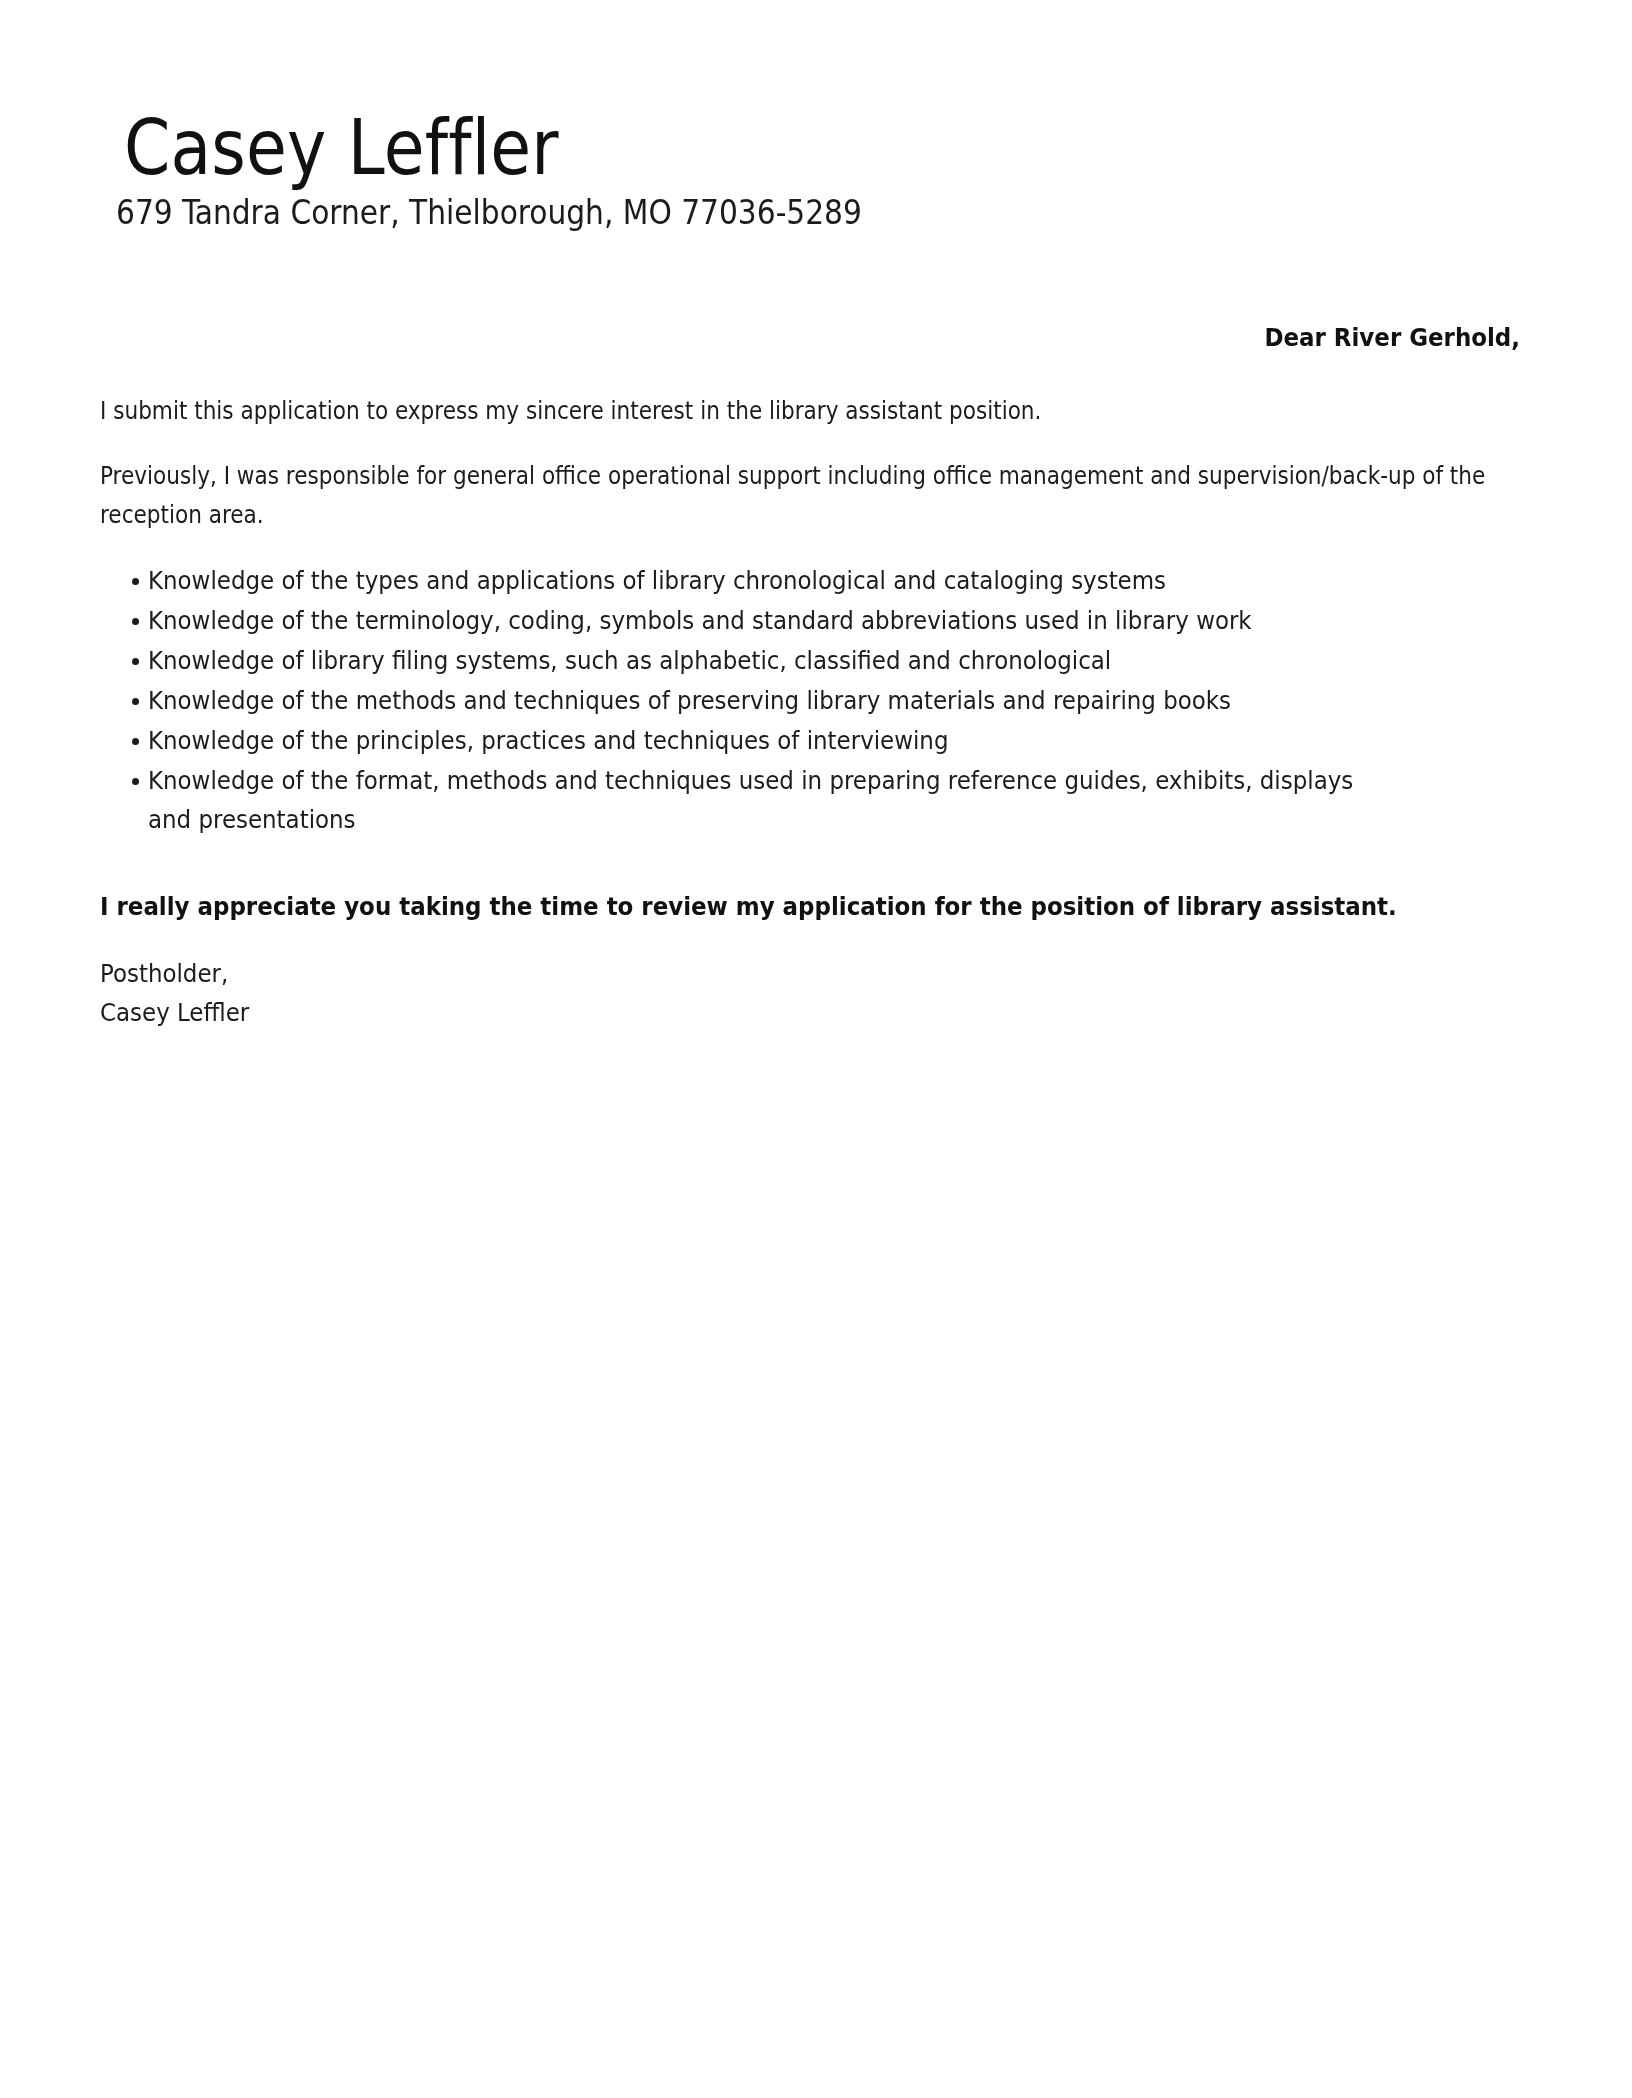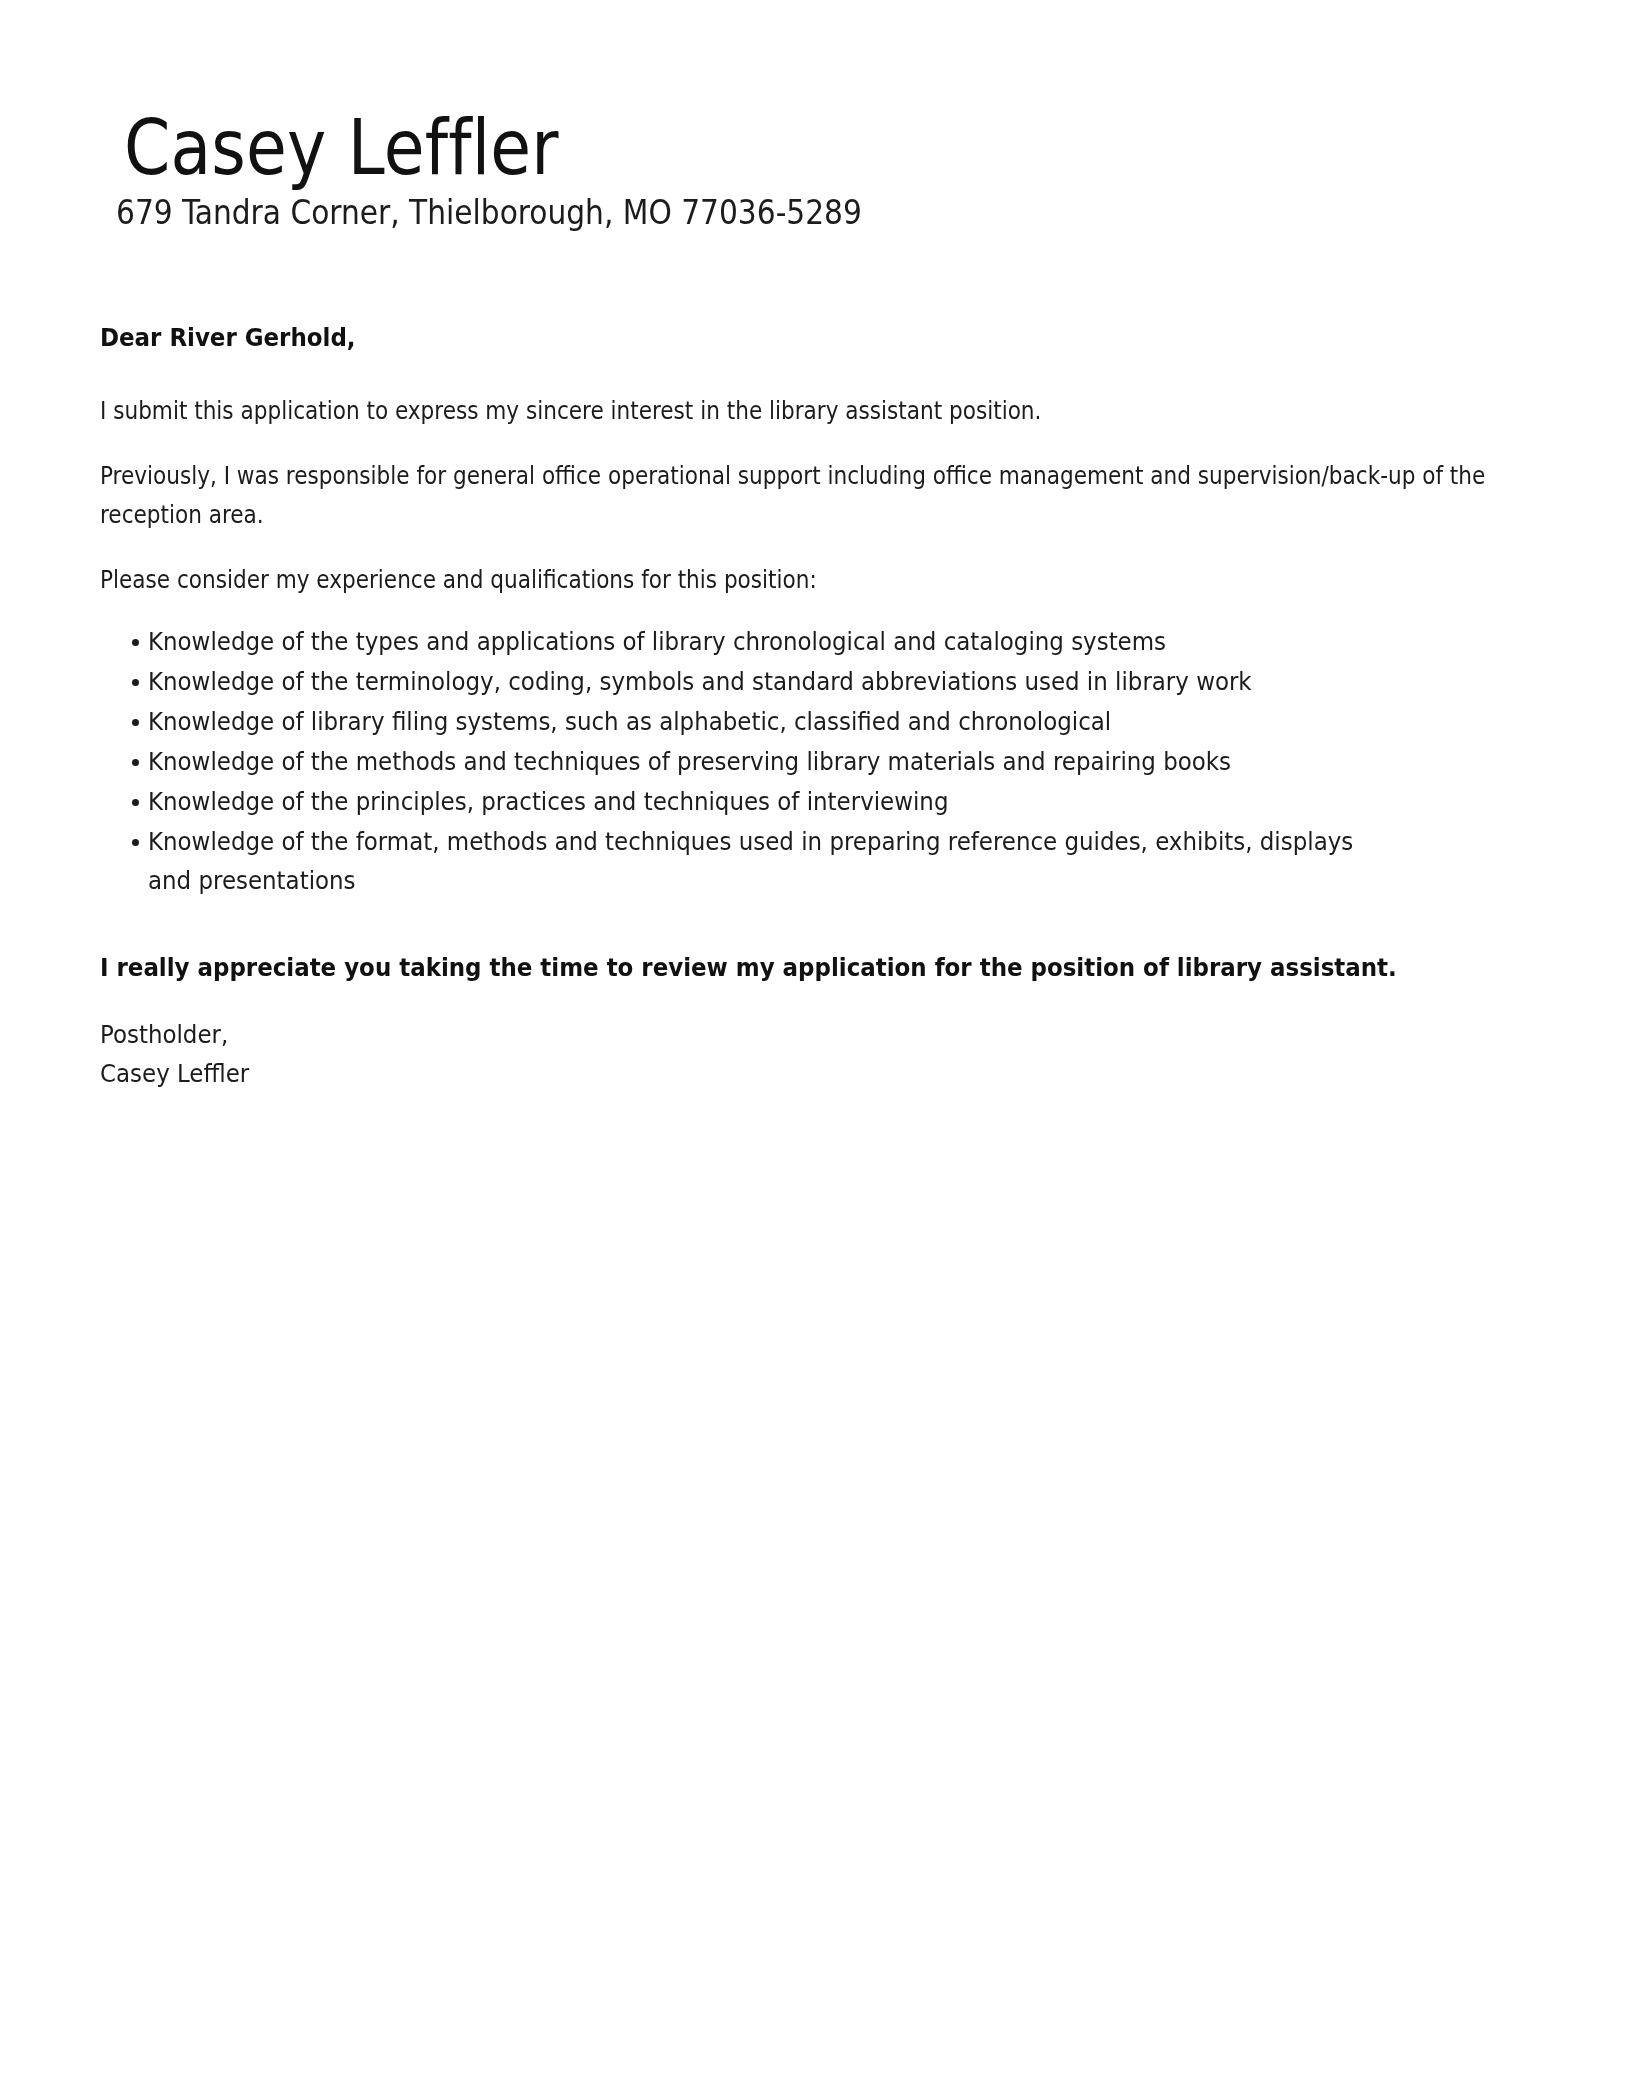--- a/index.html
+++ b/index.html
@@ -62,20 +62,21 @@
     left: 100px;
     top: 320px;
     width: 1420px;
   }
   .salutation {
     font-size: 25.5px;
     line-height: 34px;
     font-weight: 700;
     color: #111111;
     margin: 0 0 38px 0;
+    text-align: right;
   }
   .para {
     font-size: 24px;
     line-height: 39px;
     font-weight: 400;
     color: #1c1c1c;
     margin: 0 0 26px 0;
   }
   .para.wide {
     width: 1415px;
@@ -148,21 +149,20 @@
     <div class="address-line">679 Tandra Corner, Thielborough, MO 77036-5289</div>
 
     <div class="body-block">
 
       <p class="salutation">Dear River Gerhold,</p>
 
       <p class="para intro">I submit this application to express my sincere interest in the library assistant position.</p>
 
       <p class="para wide">Previously, I was responsible for general office operational support including office management and supervision/back-up of the reception area.</p>
 
-      <p class="para lead-in">Please consider my experience and qualifications for this position:</p>
 
       <ul class="qual-list">
         <li>Knowledge of the types and applications of library chronological and cataloging systems</li>
         <li>Knowledge of the terminology, coding, symbols and standard abbreviations used in library work</li>
         <li>Knowledge of library filing systems, such as alphabetic, classified and chronological</li>
         <li>Knowledge of the methods and techniques of preserving library materials and repairing books</li>
         <li>Knowledge of the principles, practices and techniques of interviewing</li>
         <li>Knowledge of the format, methods and techniques used in preparing reference guides, exhibits, displays and presentations</li>
       </ul>
 

